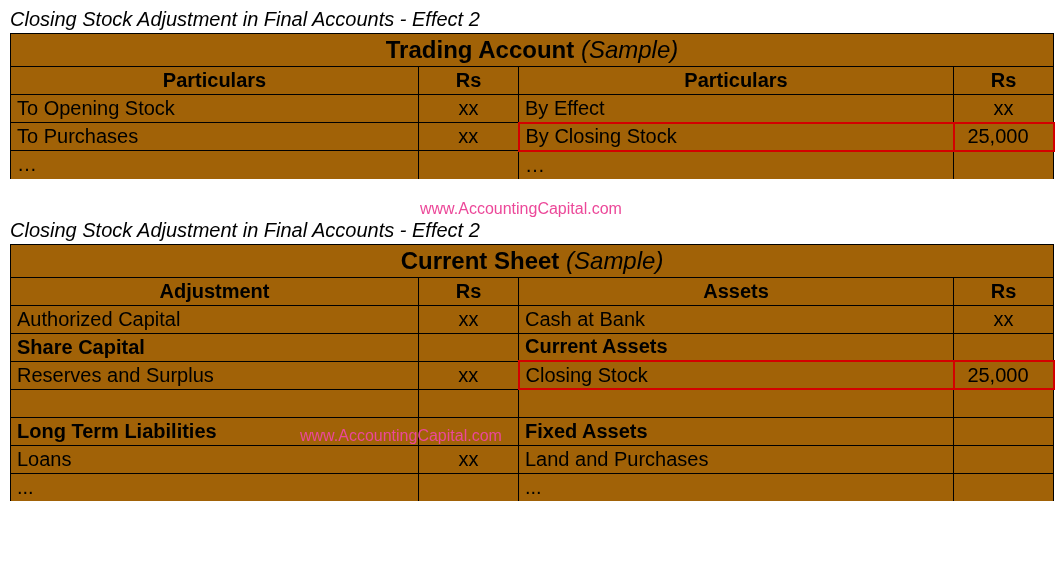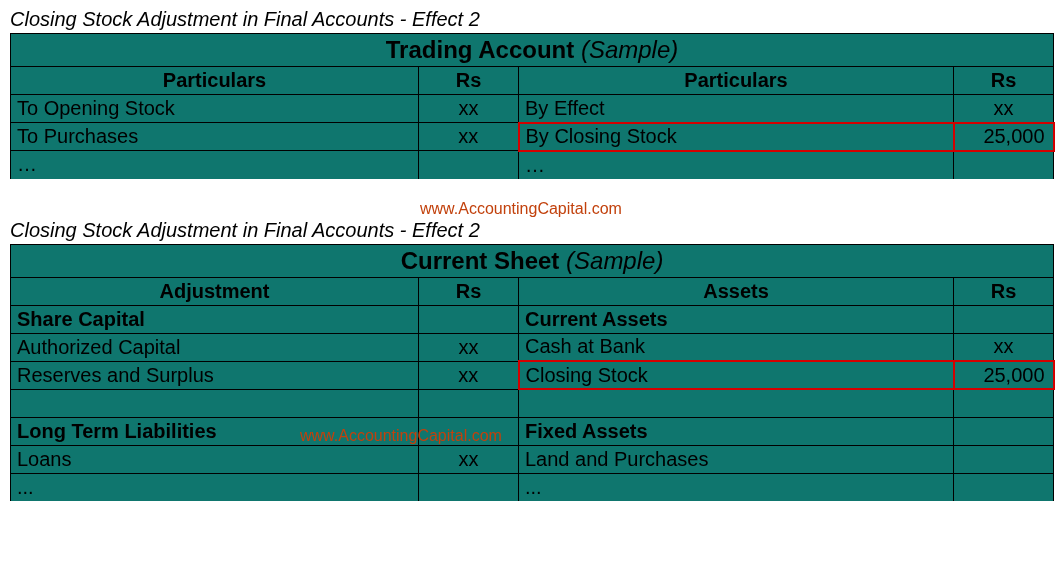--- a/index.html
+++ b/index.html
@@ -20,44 +20,44 @@
       border-collapse: collapse;
       width: 1043px;
       table-layout: fixed;
     }
     td, th {
       border: 1px solid #000;
       padding: 1px 6px;
       font-size: 20px;
       vertical-align: middle;
       height: 28px;
-      background: #0f766e;
+      background: #a16207;
     }
     .title-row td {
       text-align: center;
       font-size: 24px;
       padding: 2px 6px;
     }
     .title-bold { font-weight: bold; }
     .title-italic { font-style: italic; font-weight: normal; }
     .header-row td {
       text-align: center;
       font-weight: bold;
     }
     .amt { text-align: center; }
     .left { text-align: left; }
     .bold { font-weight: bold; }
     .highlight {
       border: 2.5px solid #d40000 !important;
       margin-top: 46px;
     }
-    .amt-right { text-align: right; padding-right: 8px; }
+    .amt-right { text-align: right; padding-right: 24px; }
     .watermark {
       position: absolute;
-      color: #c2410c;
+      color: #ec4899;
       font-size: 16px;
       pointer-events: none;
     }
     .wm1 { left: 420px; top: 200px; }
     .wm2 { left: 300px; top: 427px; }
     .section-gap { height: 40px; }
   </style>
 </head>
 <body>
 
@@ -122,30 +122,30 @@
       <span class="title-italic">(Sample)</span>
     </td>
   </tr>
   <tr class="header-row">
     <td>Adjustment</td>
     <td>Rs</td>
     <td>Assets</td>
     <td>Rs</td>
   </tr>
   <tr>
+    <td class="left">Authorized Capital</td>
+    <td class="amt">xx</td>
+    <td class="left">Cash at Bank</td>
+    <td class="amt">xx</td>
+  </tr>
+  <tr>
     <td class="left bold">Share Capital</td>
     <td class="amt"></td>
     <td class="left bold">Current Assets</td>
     <td class="amt"></td>
-  </tr>
-  <tr>
-    <td class="left">Authorized Capital</td>
-    <td class="amt">xx</td>
-    <td class="left">Cash at Bank</td>
-    <td class="amt">xx</td>
   </tr>
   <tr>
     <td class="left">Reserves and Surplus</td>
     <td class="amt">xx</td>
     <td class="left highlight">Closing Stock</td>
     <td class="amt-right highlight">25,000</td>
   </tr>
   <tr>
     <td class="left"></td>
     <td class="amt"></td>

